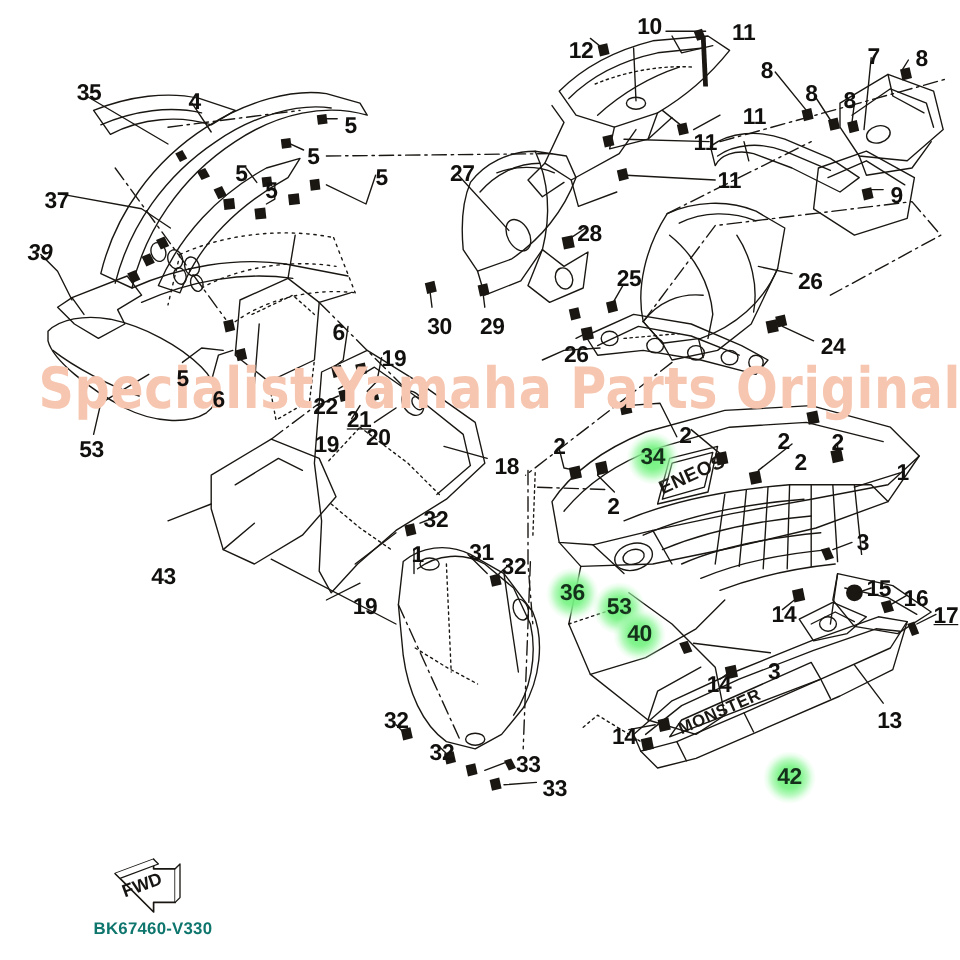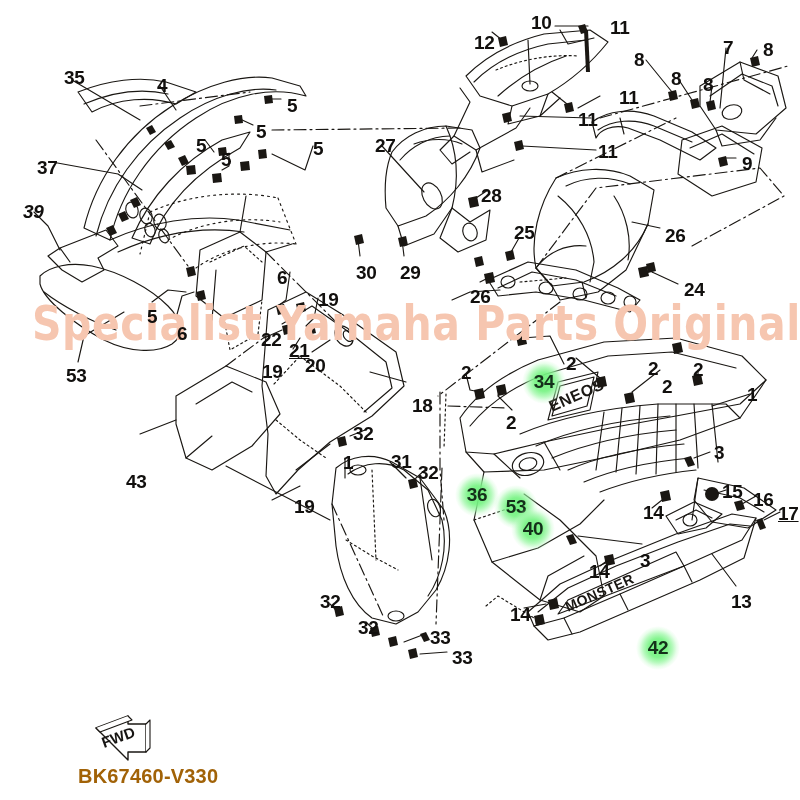--- a/index.html
+++ b/index.html
@@ -55,21 +55,21 @@
     color:#f6c6b0;
     white-space:nowrap;
     letter-spacing:0.5px;
     transform:scaleY(1.16);
     transform-origin:left center;
   }
   #partcode{
     position:absolute;
     left:78px;top:765px;
     font-family:"Liberation Sans", sans-serif;
-    font-size:20px;font-weight:700;color:#a16207;
+    font-size:14px;font-weight:700;color:#0f766e;
     letter-spacing:0.2px;
   }
   .fwd-text{
     font-family:"Liberation Sans", sans-serif;
     font-size:15px;font-weight:700;fill:#171513;
   }
 </style>
 </head>
 <body>
 
@@ -535,21 +535,21 @@
       <div class="lbl" style="left: 23px; top: 202px; font-style: italic;">39</div>
       <div class="lbl" style="left: 147px; top: 307px;">5</div>
       <div class="lbl" style="left: 177px; top: 324px;">6</div>
       <div class="lbl" style="left: 66px; top: 366px;">53</div>
       <div class="lbl" style="left: 277px; top: 268px;">6</div>
       <div class="lbl" style="left: 318px; top: 290px;">19</div>
       <div class="lbl" style="left: 261px; top: 330px;">22</div>
       <div class="lbl" style="left: 289px; top: 341px; text-decoration: underline;">21</div>
       <div class="lbl" style="left: 305px; top: 356px;">20</div>
       <div class="lbl" style="left: 262px; top: 362px;">19</div>
-      <div class="lbl" style="left: 412px; top: 396px;">18</div>
+      <div class="lbl" style="left: 412px; top: 380px;">18</div>
       <div class="lbl" style="left: 126px; top: 443px; margin-top: 29px;">43</div>
       <div class="lbl" style="left: 294px; top: 497px;">19</div>
       <div class="lbl" style="left: 375px; top: 136px;">27</div>
       <div class="lbl" style="left: 356px; top: 263px;">30</div>
       <div class="lbl" style="left: 400px; top: 263px;">29</div>
       <div class="lbl" style="left: 481px; top: 186px;">28</div>
       <div class="lbl" style="left: 474px; top: 33px;">12</div>
       <div class="lbl" style="left: 531px; top: 13px;">10</div>
       <div class="lbl" style="left: 610px; top: 18px;">11</div>
       <div class="lbl" style="left: 619px; top: 88px;">11</div>

